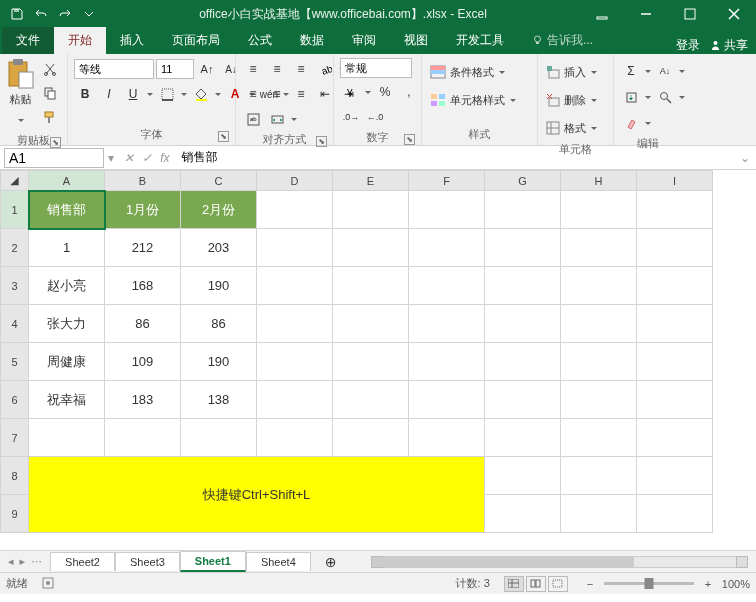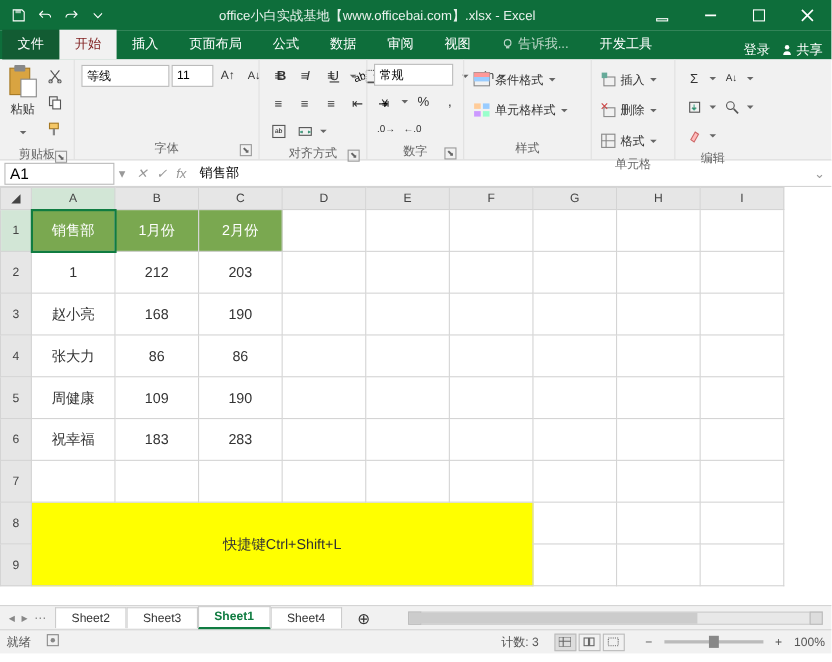--- a/index.html
+++ b/index.html
@@ -138,28 +138,28 @@
 
 <div class="ribbon-tabs">
   <div class="tab file">文件</div>
   <div class="tab active">开始</div>
   <div class="tab">插入</div>
   <div class="tab">页面布局</div>
   <div class="tab">公式</div>
   <div class="tab">数据</div>
   <div class="tab">审阅</div>
   <div class="tab">视图</div>
+  <div class="tab">开发工具</div>
   <div class="tab" style="opacity:.7;display:flex;gap:4px;align-items:center;">
       <svg width="11" height="11" viewBox="0 0 11 11">
         <circle cx="5.5" cy="4" r="3" fill="none" stroke="#fff"></circle>
         <rect x="4" y="7" width="3" height="2" fill="#fff"></rect>
       </svg>
       <span>告诉我...</span>
     </div>
-  <div class="tab">开发工具</div>
   <div class="spacer"></div>
   <div class="right">
     <span>登录</span>
     <span style="display:flex;gap:3px;align-items:center;">
         <svg width="11" height="11" viewBox="0 0 11 11">
           <circle cx="5.5" cy="3" r="2" fill="#fff"></circle>
           <path d="M2 10a3.5 3.5 0 017 0" fill="#fff"></path>
         </svg>
         <span>共享</span>
       </span>
@@ -197,21 +197,21 @@
               <rect x="2" y="2" width="8" height="5" fill="#f4c767" stroke="#a57822"></rect>
               <rect x="5" y="7" width="2" height="6" fill="#888"></rect>
             </svg>
           </span>
       </div>
     </div>
     <div class="label"><span>剪贴板</span><span class="launcher">⬊</span></div>
   </div>
 
   <div class="group" style="width:168px;">
-    <div class="body" style="flex-direction:row;gap:3px;">
+    <div class="body" style="flex-direction:column;gap:3px;">
       <div class="btnrow">
         <input class="sel fontname" value="等线" style="">
         <input class="sel fontsize" value="11" style="">
         <span class="ibtn" style="font-size:11px;">A↑</span>
         <span class="ibtn" style="font-size:10px;">A↓</span>
       </div>
       <div class="btnrow">
         <span class="ibtn">
             <b>B</b>
           </span>
@@ -497,21 +497,21 @@
           <td></td>
           <td></td>
           <td></td>
           <td></td>
           <td></td>
         </tr>
     <tr>
           <th>6</th>
           <td>祝幸福</td>
           <td>183</td>
-          <td>283</td>
+          <td>138</td>
           <td></td>
           <td></td>
           <td></td>
           <td></td>
           <td></td>
           <td></td>
         </tr>
     <tr>
           <th>7</th>
           <td></td>

